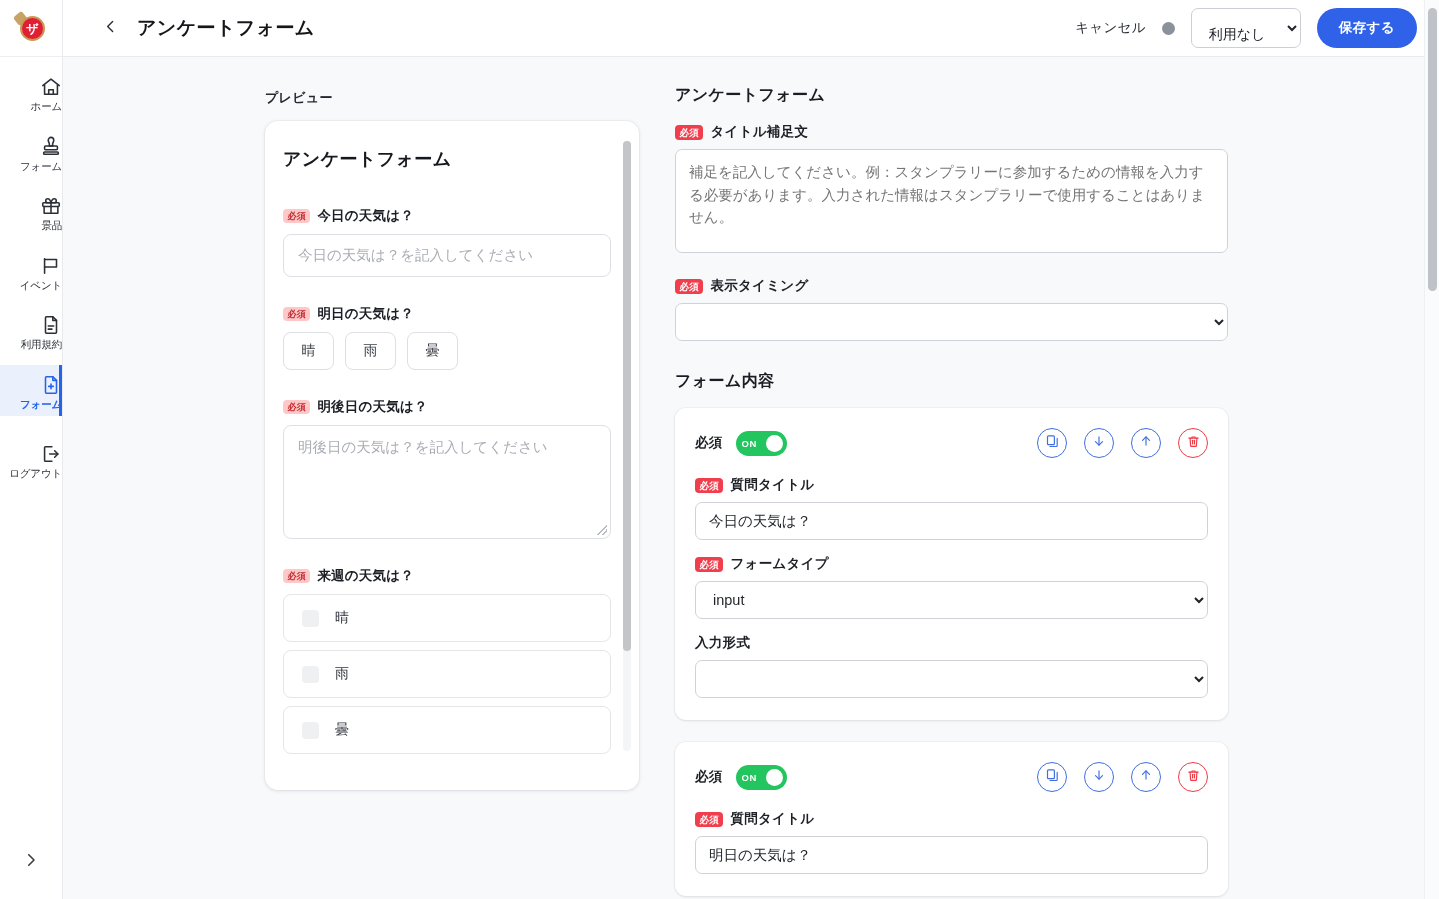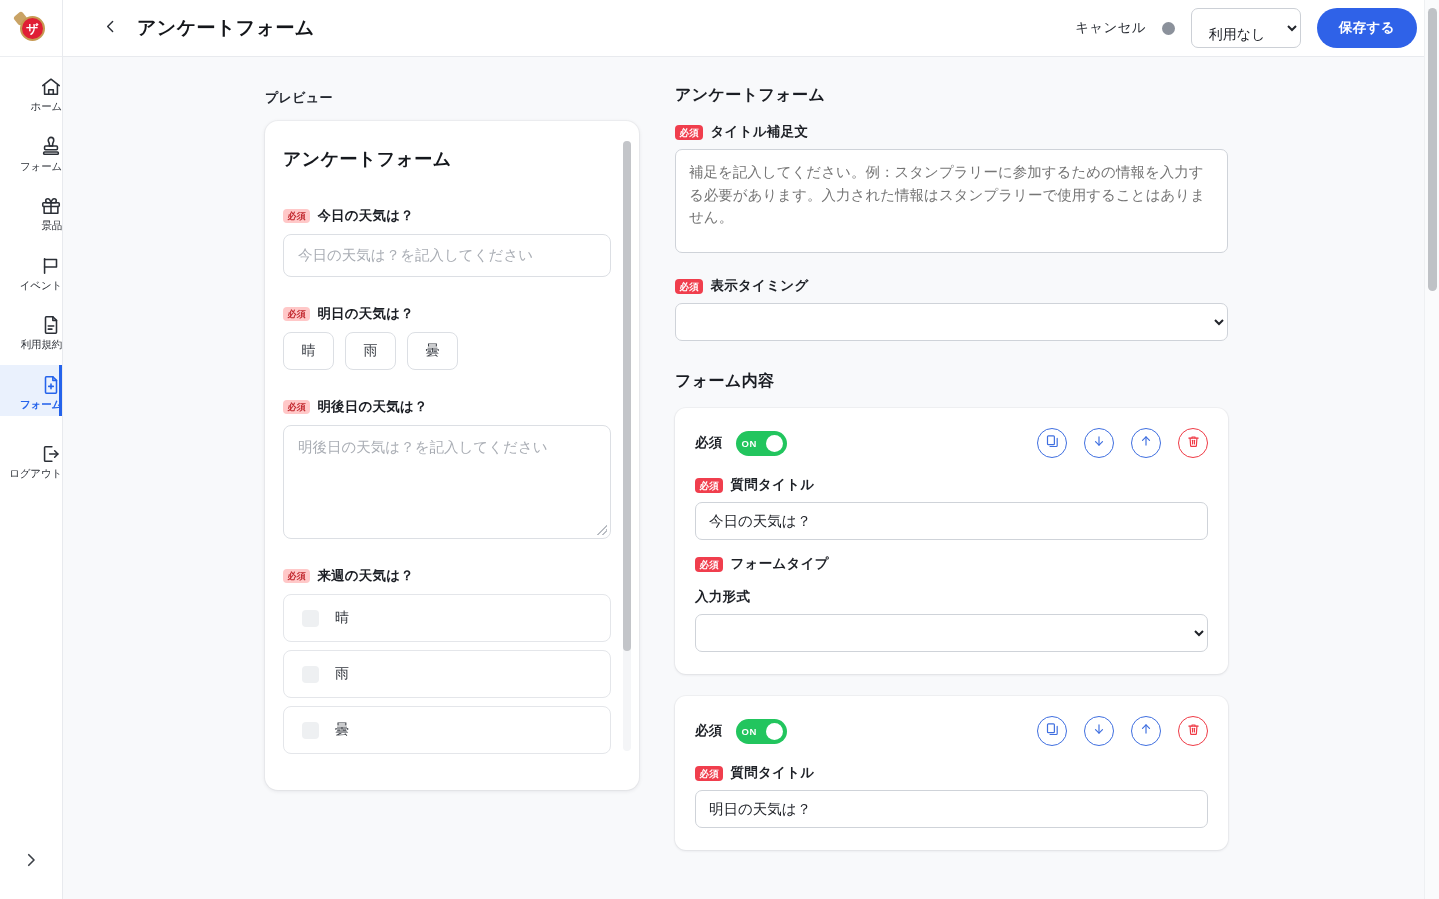--- a/index.html
+++ b/index.html
@@ -563,20 +563,23 @@
               <span class="field-name">質問タイトル</span>
             </div>
             <input class="qinput" type="text" value="今日の天気は？" style="">
           </div>
 
           <div class="qfield">
             <div class="field-label">
               <span class="badge-req">必須</span>
               <span class="field-name">フォームタイプ</span>
             </div>
+            <select class="qselect">
+              <option>input</option>
+            </select>
           </div>
 
           <div class="qfield">
             <div class="plain-label">入力形式</div>
             <select class="qselect">
               <option></option>
             </select>
           </div>
         </div>
 

